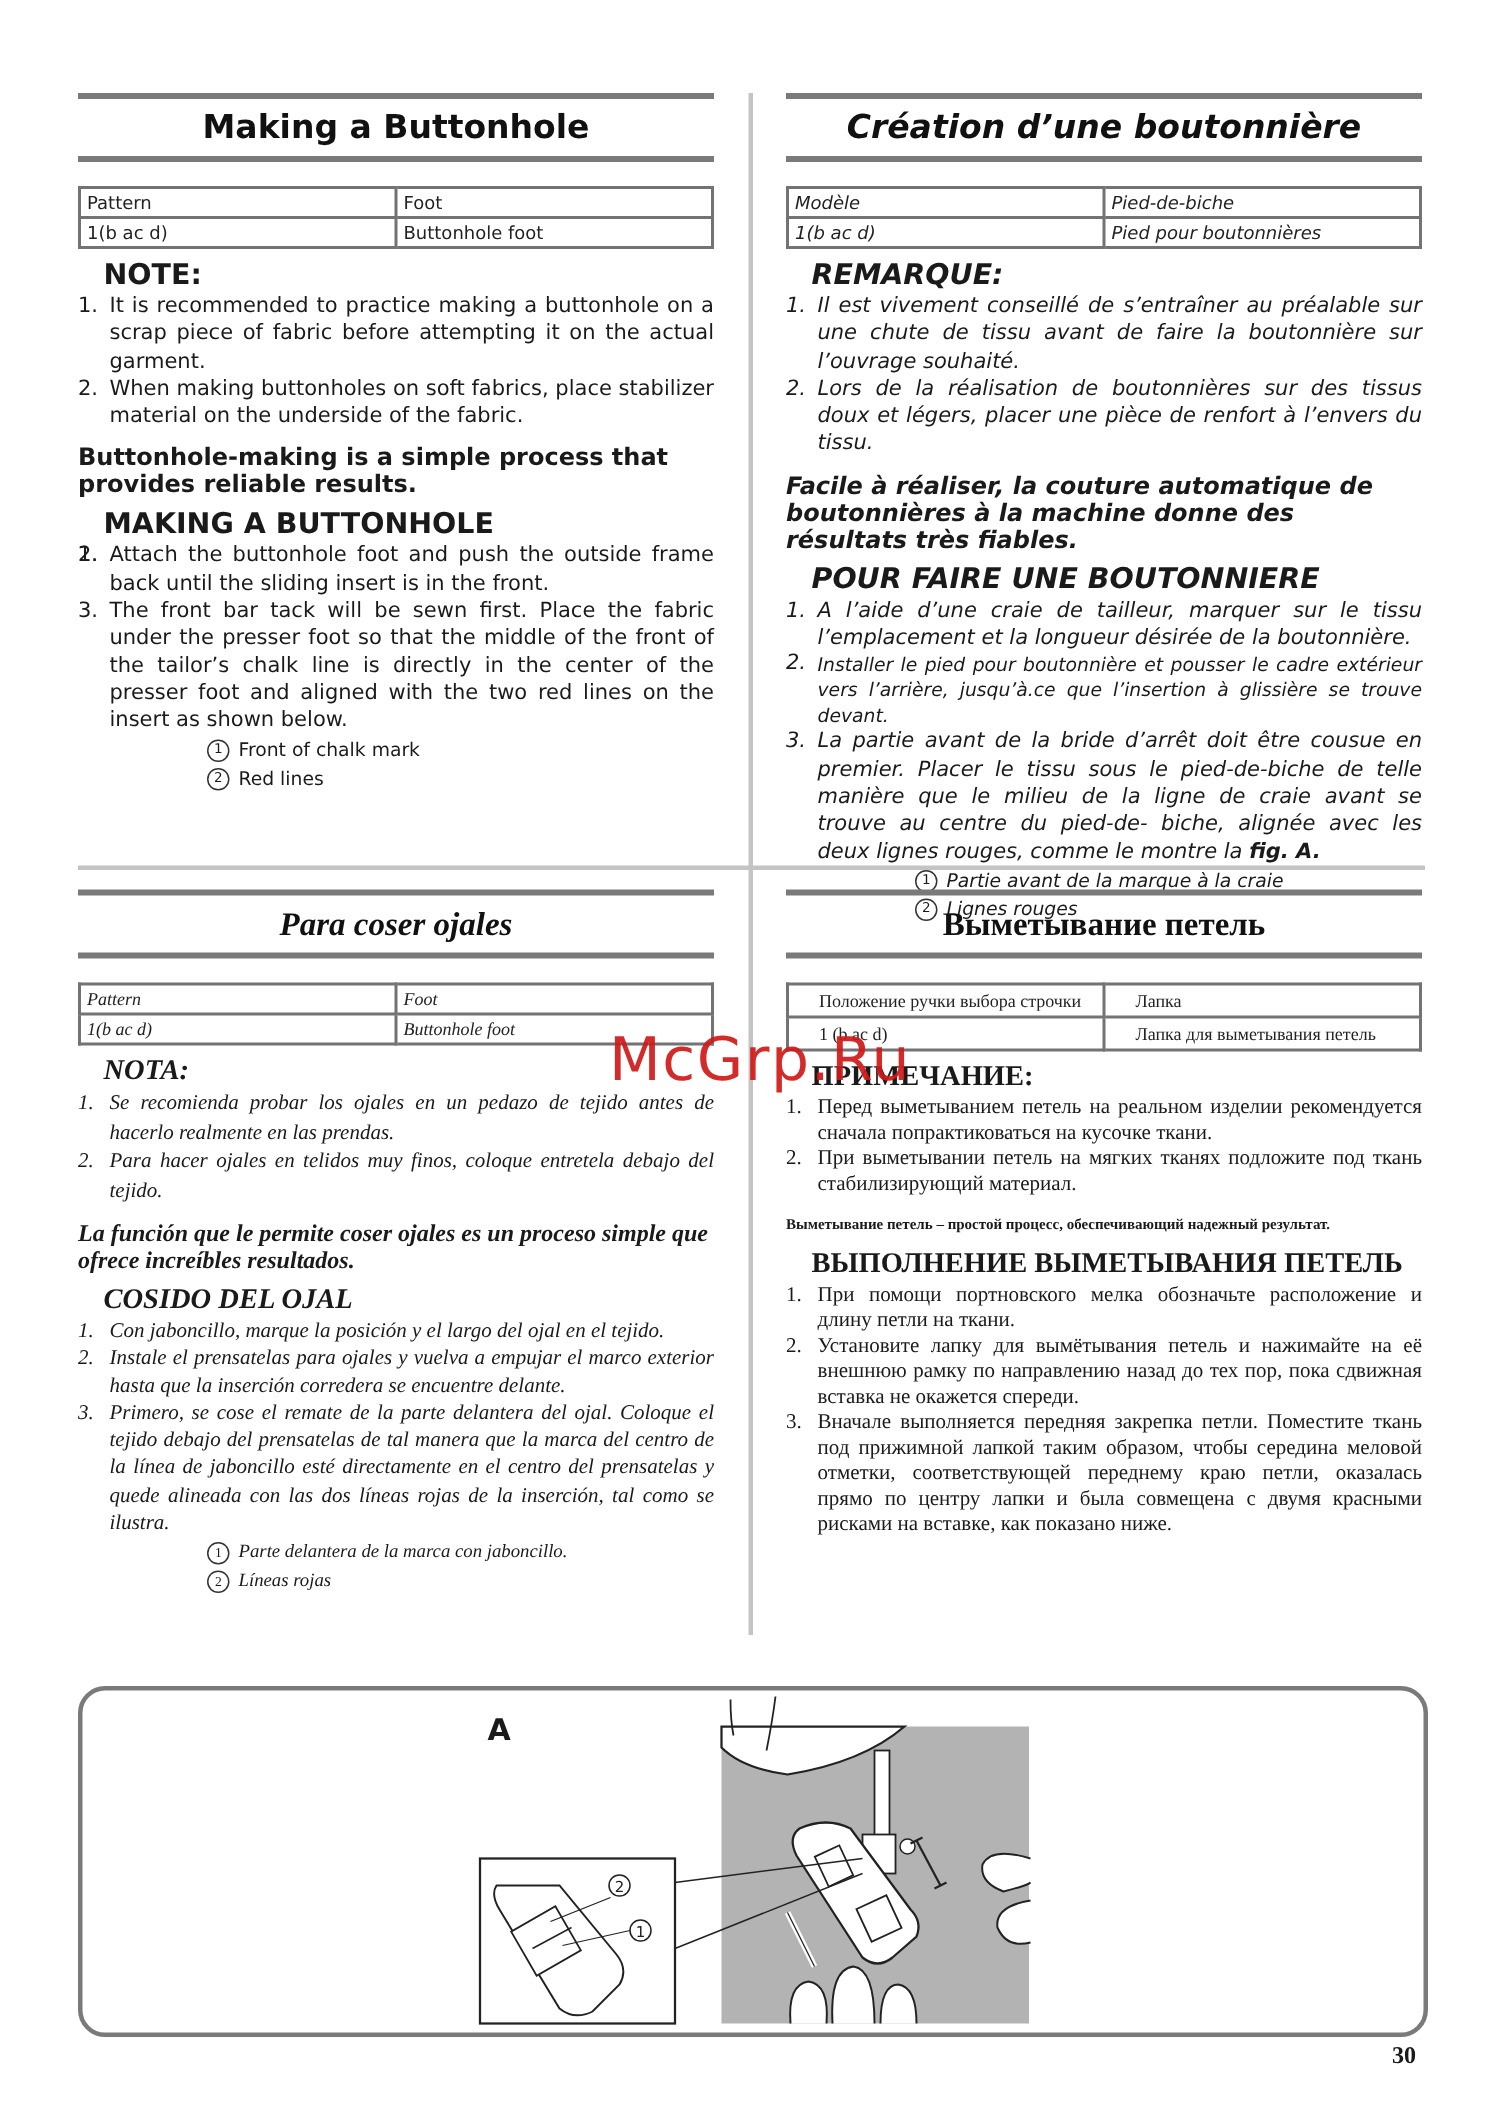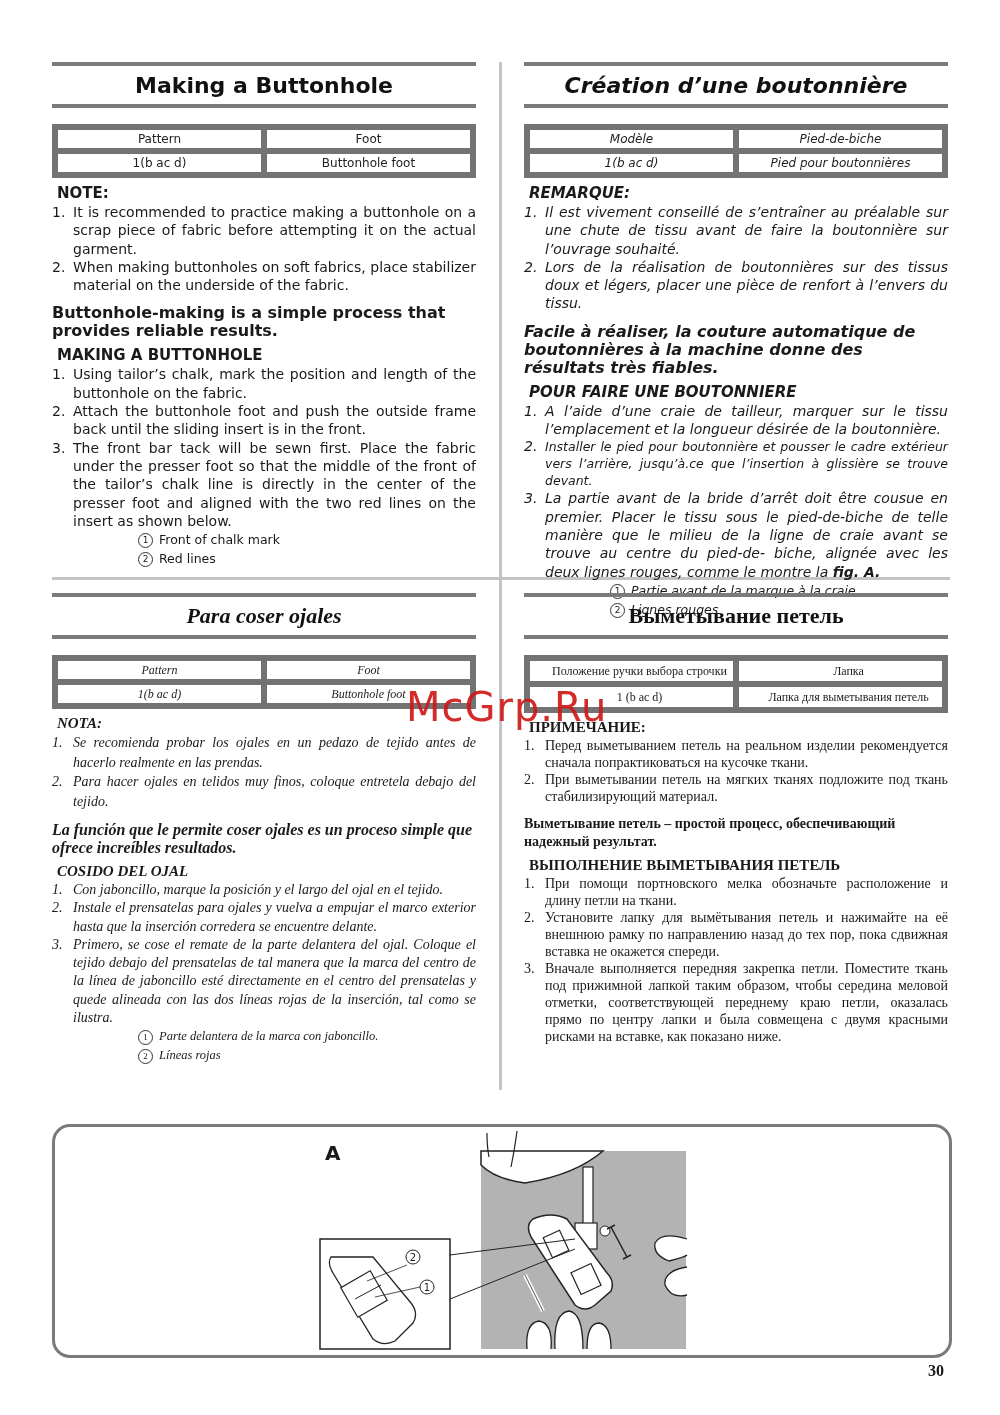--- a/index.html
+++ b/index.html
@@ -10,26 +10,26 @@
   
   .vdiv { position: absolute; left: 499px; width: 3px; background: #c4c4c4; }
   .hdiv { position: absolute; left: 52px; width: 898px; height: 3px; top: 577px; background: #c4c4c4; }
 
   .section { position: absolute; width: 424px; }
   .title-bar { position: relative; height: 38px; border-top: 4px solid #7a7a7a; border-bottom: 4px solid #7a7a7a; margin-bottom: 16px; }
   .title { position: absolute; left: 0; right: 0; top: 0; bottom: 0; display:flex; align-items:center; justify-content:center; font-size: 22px; font-weight: bold; color: #111; }
   .title.italic { font-style: italic; }
 
   table.spec { width: 100%; border-collapse: collapse; font-size: 12px; margin-bottom: 6px; }
-  table.spec td { border: 6px solid #737373; text-align: center; height: 18px; padding: 0 4px; color: #222; }
+  table.spec td { border: 2px solid #737373; height: 18px; padding: 0 4px; color: #222; }
   table.spec.tall td { height: 20px; padding-left: 20px; }
   table.spec td.c1 { width: 50%; }
   .italic { font-style: italic; }
 
-  .label { font-weight: bold; font-size: 15px; margin: 4px 0 1px 5px; }
+  .label { font-weight: bold; font-size: 19px; margin: 4px 0 1px 17px; }
   ol.steps { margin: 0; padding: 0; list-style: none; font-size: 14px; line-height: 18.3px; }
   ol.steps li { position: relative; padding-left: 21px; text-align: justify; }
   ol.steps li .num { position: absolute; left: 0; top: 0; }
   .lead { font-weight: bold; font-size: 16px; line-height: 18px; margin: 10px 0 6px 0; }
   .legend { margin-left: 86px; font-size: 12.5px; line-height: 19px; }
   .legend .circ { display:inline-block; width: 13px; height: 13px; border: 1px solid #333; border-radius: 50%; font-size: 9px; line-height: 13px; text-align:center; margin-right: 6px; vertical-align: middle; }
 
   
   .figure-box { position: absolute; left: 52px; top: 1124px; width: 894px; height: 228px; border: 3px solid #7a7a7a; border-radius: 18px; background: #fff; }
   .fig-label { position: absolute; left: 270px; top: 14px; font-size: 20px; font-weight: bold; }
@@ -61,21 +61,21 @@
   </tbody>
     </table>
   <div class="label">NOTE:</div>
   <ol class="steps">
     <li><span class="num">1.</span><span>It is recommended to practice making a buttonhole on a scrap piece of fabric before attempting it on the actual garment.</span></li>
     <li><span class="num">2.</span><span>When making buttonholes on soft fabrics, place stabilizer material on the underside of the fabric.</span></li>
   </ol>
   <div class="lead">Buttonhole-making is a simple process that provides reliable results.</div>
   <div class="label">MAKING A BUTTONHOLE</div>
   <ol class="steps">
-    <li><span class="num">1.</span><span>Using tailor’s chalk, mark the position and length of the buttonhole on the fabric.</span></li>
+    <li><span class="num">1.</span></li>
     <li><span class="num">2.</span><span>Attach the buttonhole foot and push the outside frame back until the sliding insert is in the front.</span></li>
     <li><span class="num">3.</span><span>The front bar tack will be sewn first. Place the fabric under the presser foot so that the middle of the front of the tailor’s chalk line is directly in the center of the presser foot and aligned with the two red lines on the insert as shown below.</span></li>
   </ol>
   <div class="legend">
     <div><span class="circ">1</span><span>Front of chalk mark</span></div>
     <div><span class="circ">2</span><span>Red lines</span></div>
   </div>
 </div>
 
 <div class="section sans italic" style="left:524px;top:62px;">
@@ -160,21 +160,21 @@
           <td class="c1">1 (b ac d)</td>
           <td>Лапка для выметывания петель</td>
         </tr>
   </tbody>
     </table>
   <div class="label">ПРИМЕЧАНИЕ:</div>
   <ol class="steps" style="line-height:17px;">
     <li><span class="num">1.</span><span>Перед выметыванием петель на реальном изделии рекомендуется сначала попрактиковаться на кусочке ткани.</span></li>
     <li><span class="num">2.</span><span>При выметывании петель на мягких тканях подложите под ткань стабилизирующий материал.</span></li>
   </ol>
-  <div class="lead" style="font-size:14px;">Выметывание петель – простой процесс, обеспечивающий надежный результат.</div>
+  <div class="lead" style="font-size:10px;">Выметывание петель – простой процесс, обеспечивающий надежный результат.</div>
   <div class="label">ВЫПОЛНЕНИЕ ВЫМЕТЫВАНИЯ ПЕТЕЛЬ</div>
   <ol class="steps" style="line-height:17px;">
     <li><span class="num">1.</span><span>При помощи портновского мелка обозначьте расположение и длину петли на ткани.</span></li>
     <li><span class="num">2.</span><span>Установите лапку для вымётывания петель и нажимайте на её внешнюю рамку по направлению назад до тех пор, пока сдвижная вставка не окажется спереди.</span></li>
     <li><span class="num">3.</span><span>Вначале выполняется передняя закрепка петли. Поместите ткань под прижимной лапкой таким образом, чтобы середина меловой отметки, соответствующей переднему краю петли,  оказалась прямо по центру лапки и была совмещена с двумя красными рисками на вставке, как показано ниже.</span></li>
   </ol>
   <div class="legend" style="line-height:18px;">
   </div>
 </div>
 

